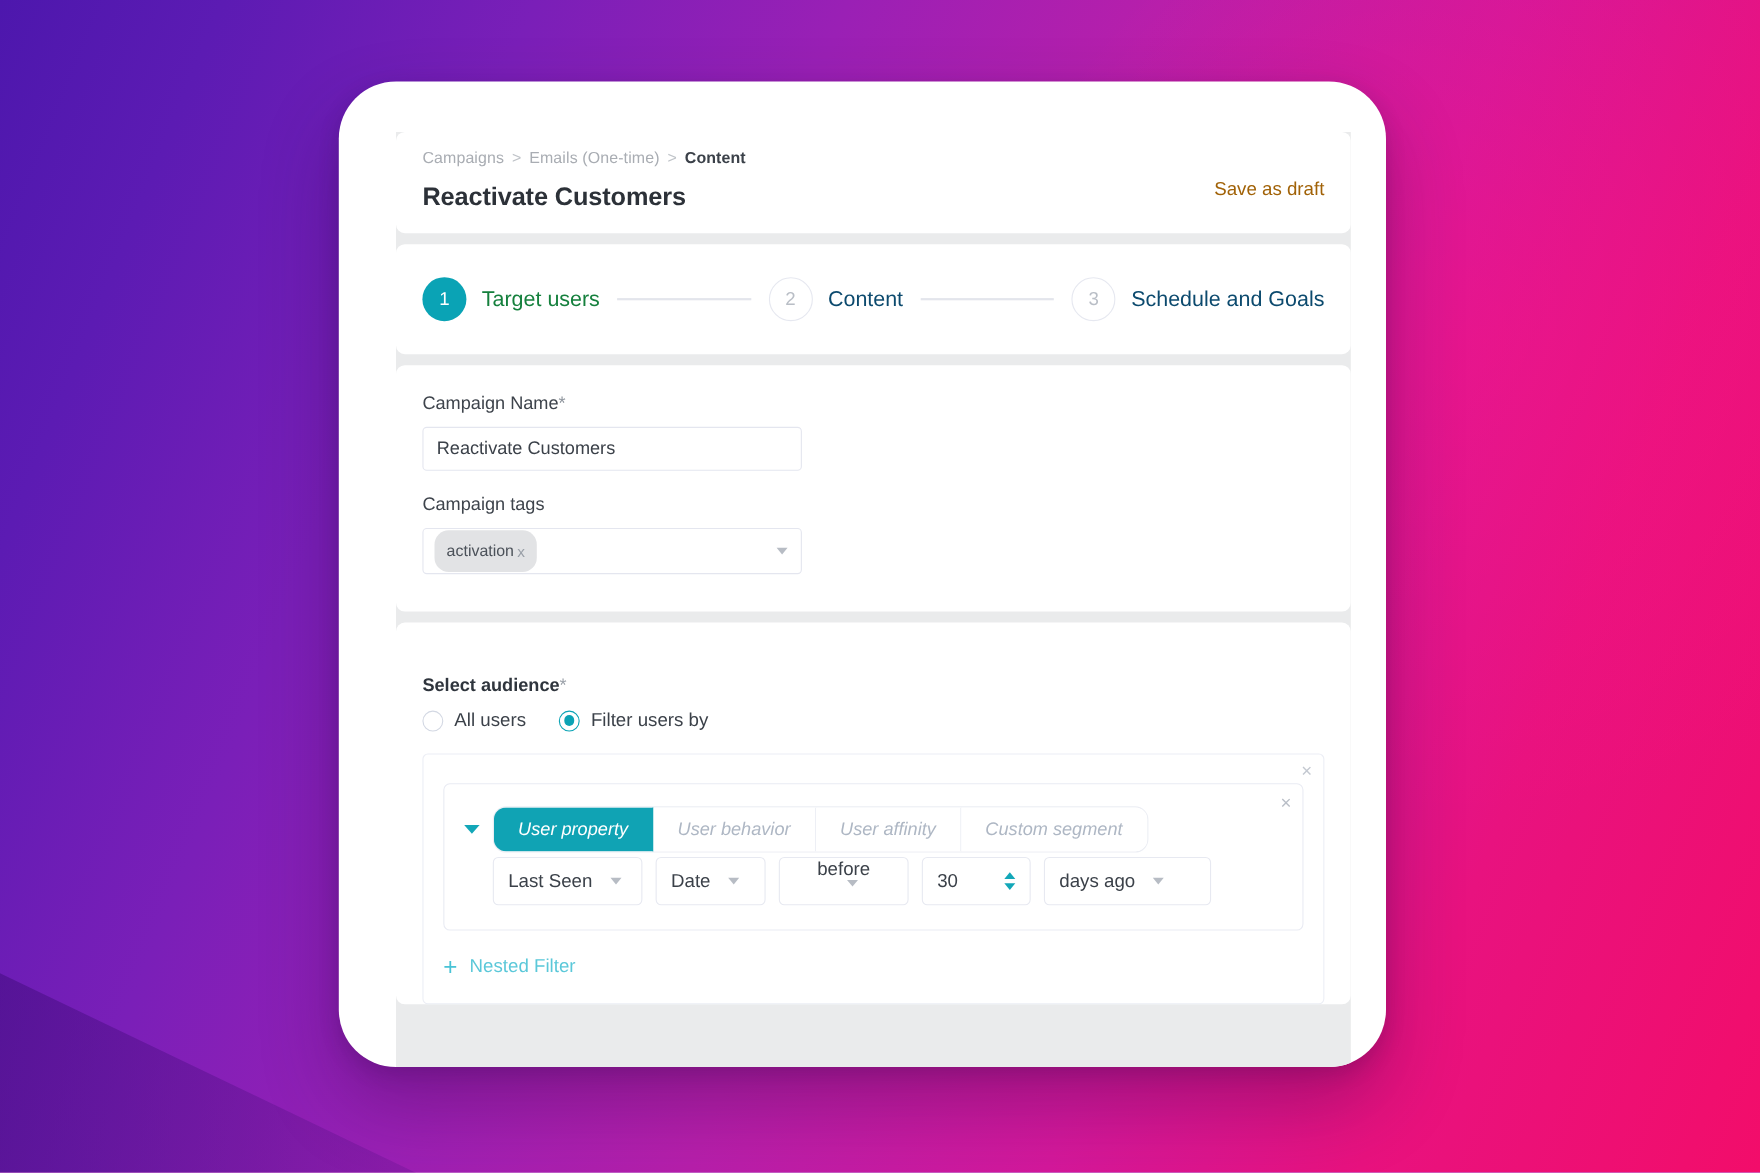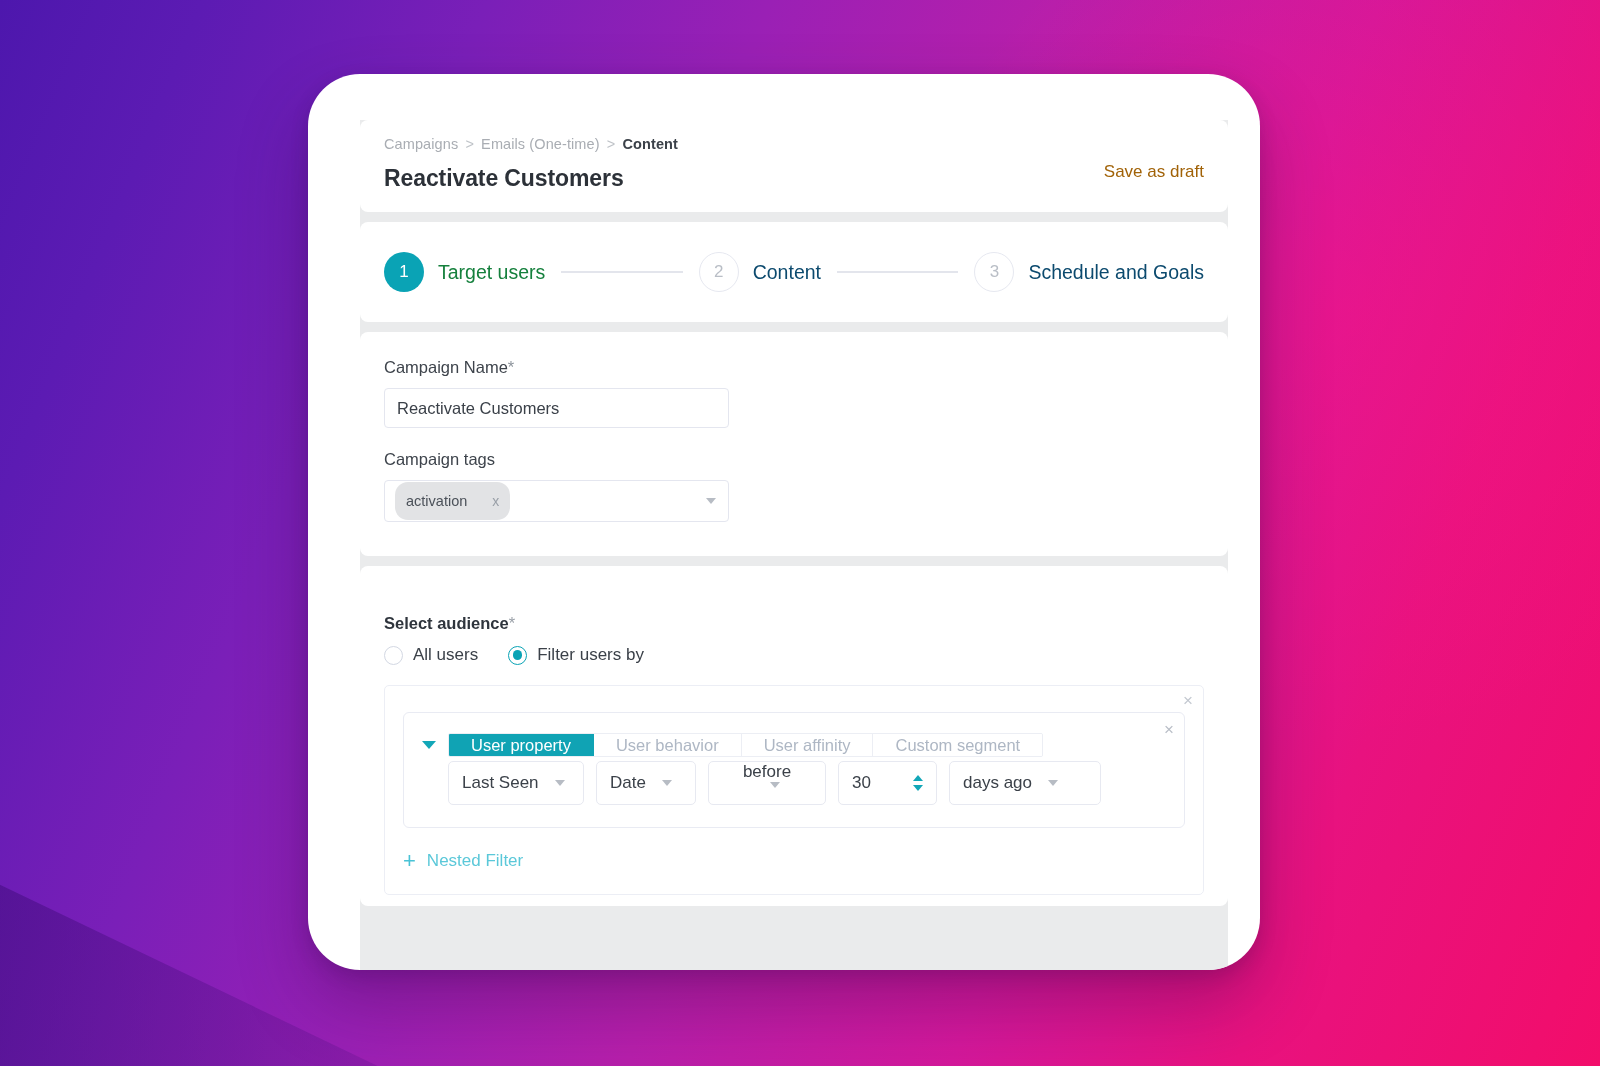--- a/index.html
+++ b/index.html
@@ -186,21 +186,21 @@
     padding: 0 10px;
     position: relative;
     cursor: pointer;
   }
   .chip {
     background: #e2e3e5;
     border-radius: 13px;
     height: 38px;
     display: inline-flex;
     align-items: center;
-    gap: 25px;
+    gap: 3px;
     padding: 0 11px;
     font-size: 14.5px;
     color: #4b5159;
   }
   .chip-x { color: #9aa0a8; font-size: 14px; cursor: pointer; }
   .caret-down {
     position: absolute;
     right: 12px;
     width: 0; height: 0;
     border-left: 5.5px solid transparent;
@@ -278,23 +278,24 @@
     border-right: 7px solid transparent;
     border-top: 8px solid #13a7b8;
     align-self: center;
     cursor: pointer;
     flex: 0 0 auto;
   }
 
   .tabs {
     display: flex;
     border: 1px solid #eceef4;
-    border-radius: 2px;
+    border-radius: 12px;
     overflow: hidden;
-    height: 24px;
+    height: 42px;
+    font-style: italic;
   }
   .tab {
     display: flex; align-items: center; justify-content: center;
     padding: 0 22px;
     font-size: 16.5px;
     color: #aeb7c4;
     background: #fff;
     border-right: 1px solid #eceef4;
     cursor: pointer;
     white-space: nowrap;

